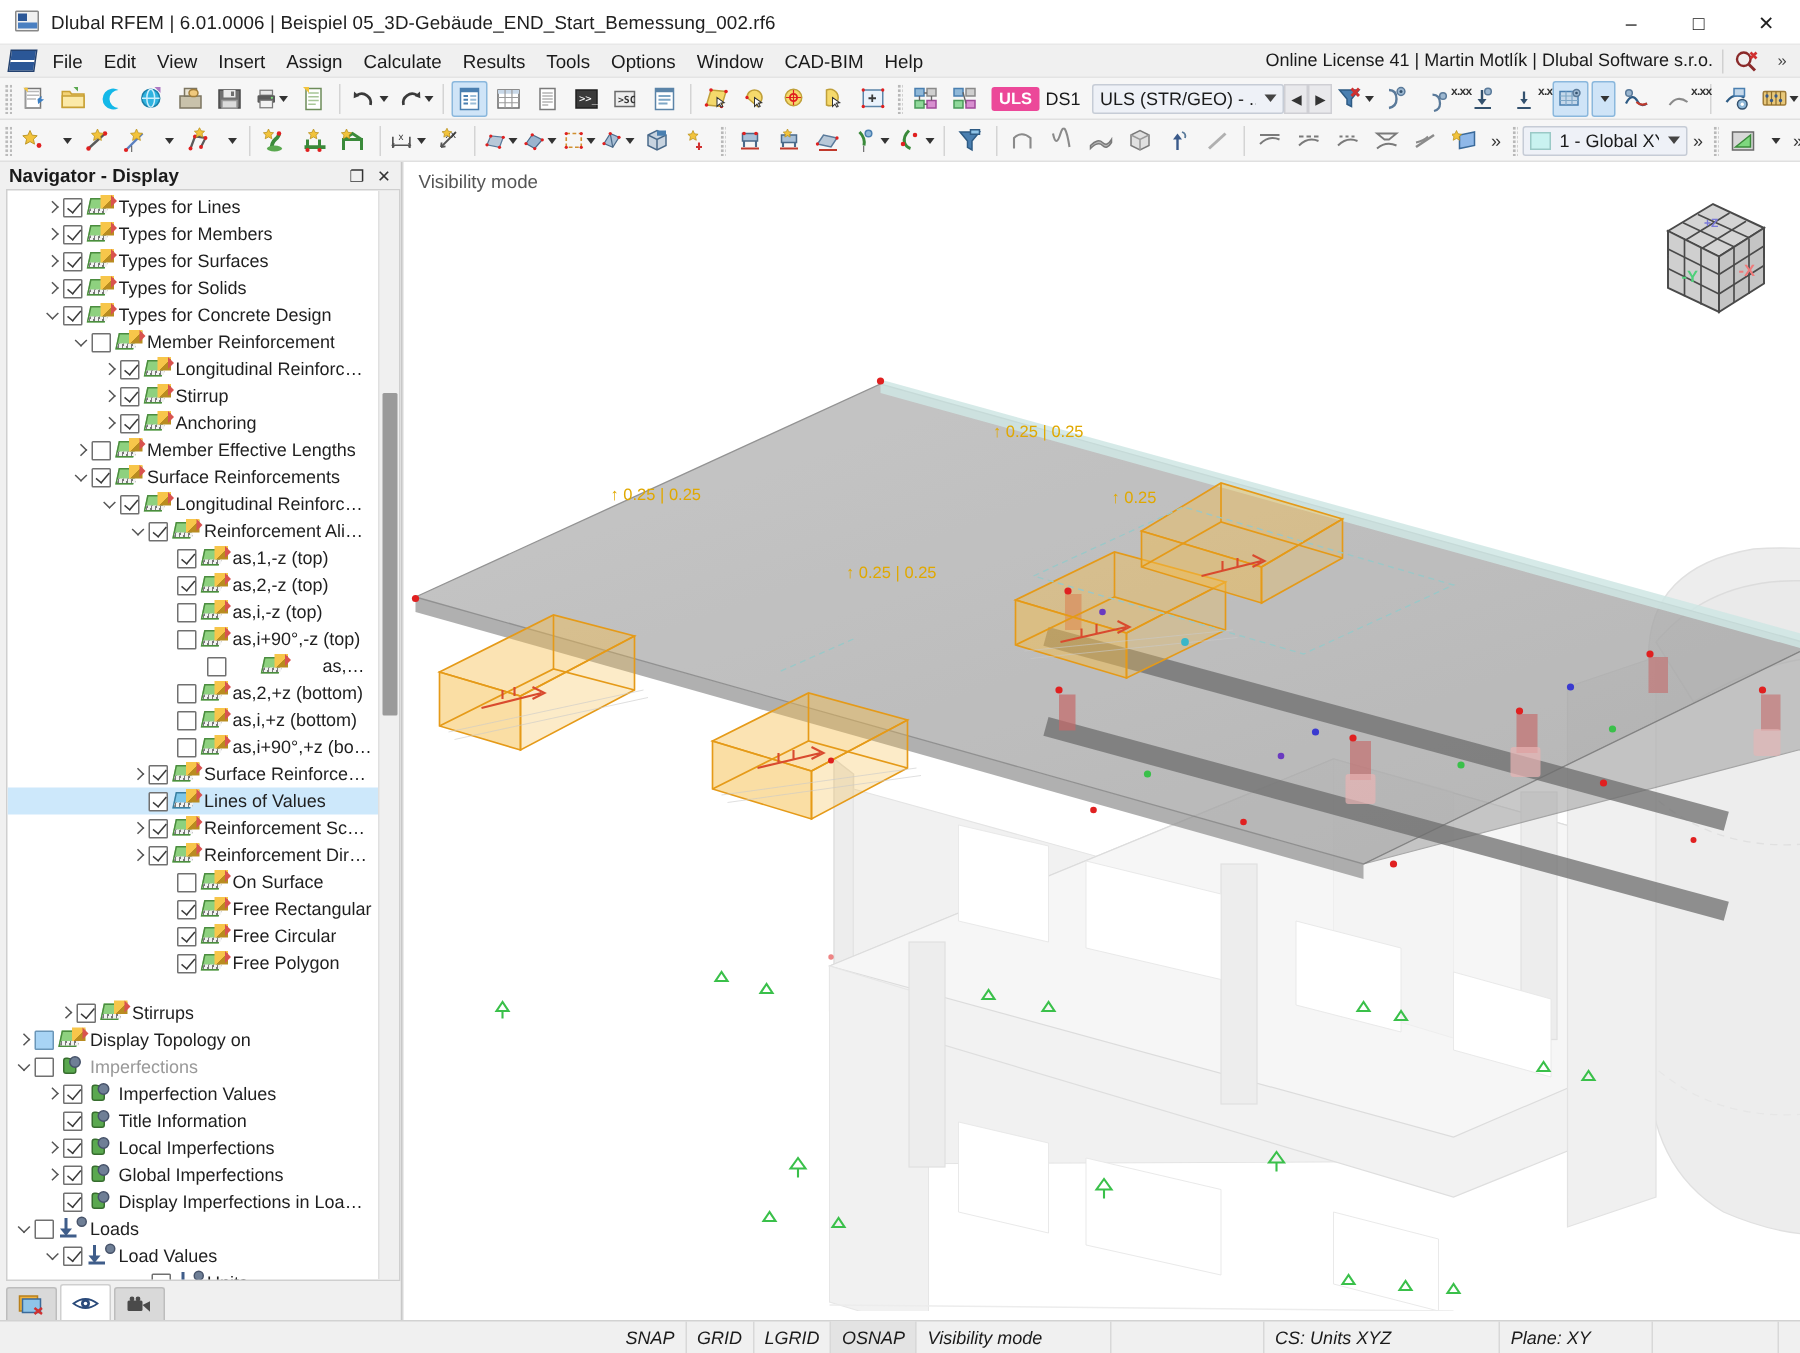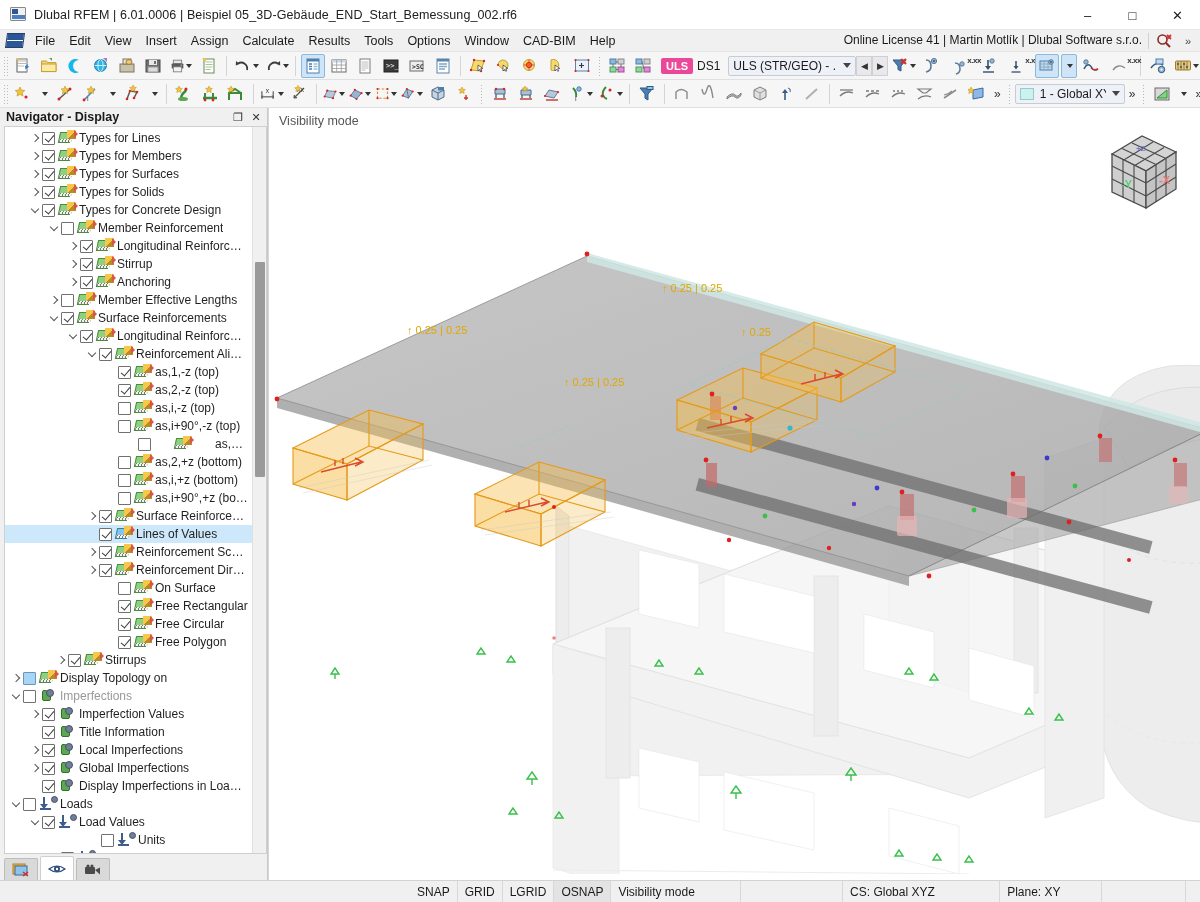--- a/index.html
+++ b/index.html
@@ -239,21 +239,21 @@
 
   
   .statusbar {
     height: 22px; min-height: 22px; background: #f0f0f0;
     display: flex; align-items: center; border-top: 1px solid #d2d2d2;
     font-size: 12px; color: #1a1a1a;
   }
   .sb-spacer { width: 410px; flex: 0 0 auto; }
   .sb-cell {
     height: 22px; display: flex; align-items: center; padding: 0 7px;
-    border-right: 1px solid #d8d8d8; white-space: nowrap;
+    border-right: 1px solid #d8d8d8; white-space: nowrap; font-style: italic;
   }
   .sb-cell.toggle.on { background: #e3e3e3; }
   .sb-cell.w140 { width: 140px; }
   .sb-cell.w110 { width: 110px; }
   .sb-cell.w170 { width: 170px; }
   .sb-cell.w90 { width: 90px; }
   .sb-cell.grow { flex: 1; border-right: none; }
 </style>
 </head>
 <body>
@@ -1181,21 +1181,21 @@
             </div>
             <div class="trow" style="padding-left: 99px;">
               <span class="texp"></span>
               <span class="tcb checked"></span>
               <span class="ticon">
                 <i class="ic-rule"></i>
                 <i class="ic-pen"></i>
               </span>
               <span class="tlabel">Free Polygon</span>
             </div>
-            <div class="trow" style="padding-left: 49px;">
+            <div class="trow" style="padding-left: 32px; margin-top: 15px;">
               <span class="texp">
                 <i class="chv right"></i>
               </span>
               <span class="tcb checked"></span>
               <span class="ticon">
                 <i class="ic-rule"></i>
                 <i class="ic-pen"></i>
               </span>
               <span class="tlabel">Stirrups</span>
             </div>
@@ -1554,19 +1554,19 @@
   </div>
 
   <div class="statusbar">
     <div class="sb-spacer"></div>
     <div class="sb-cell toggle">SNAP</div>
     <div class="sb-cell toggle">GRID</div>
     <div class="sb-cell toggle">LGRID</div>
     <div class="sb-cell toggle on">OSNAP</div>
     <div class="sb-cell w140">Visibility mode</div>
     <div class="sb-cell w110"></div>
-    <div class="sb-cell w170">CS: Global XYZ</div>
+    <div class="sb-cell w170">CS: Units XYZ</div>
     <div class="sb-cell w110">Plane: XY</div>
     <div class="sb-cell w90"></div>
     <div class="sb-cell grow"></div>
   </div>
 
 </div>
 
 </body></html>

